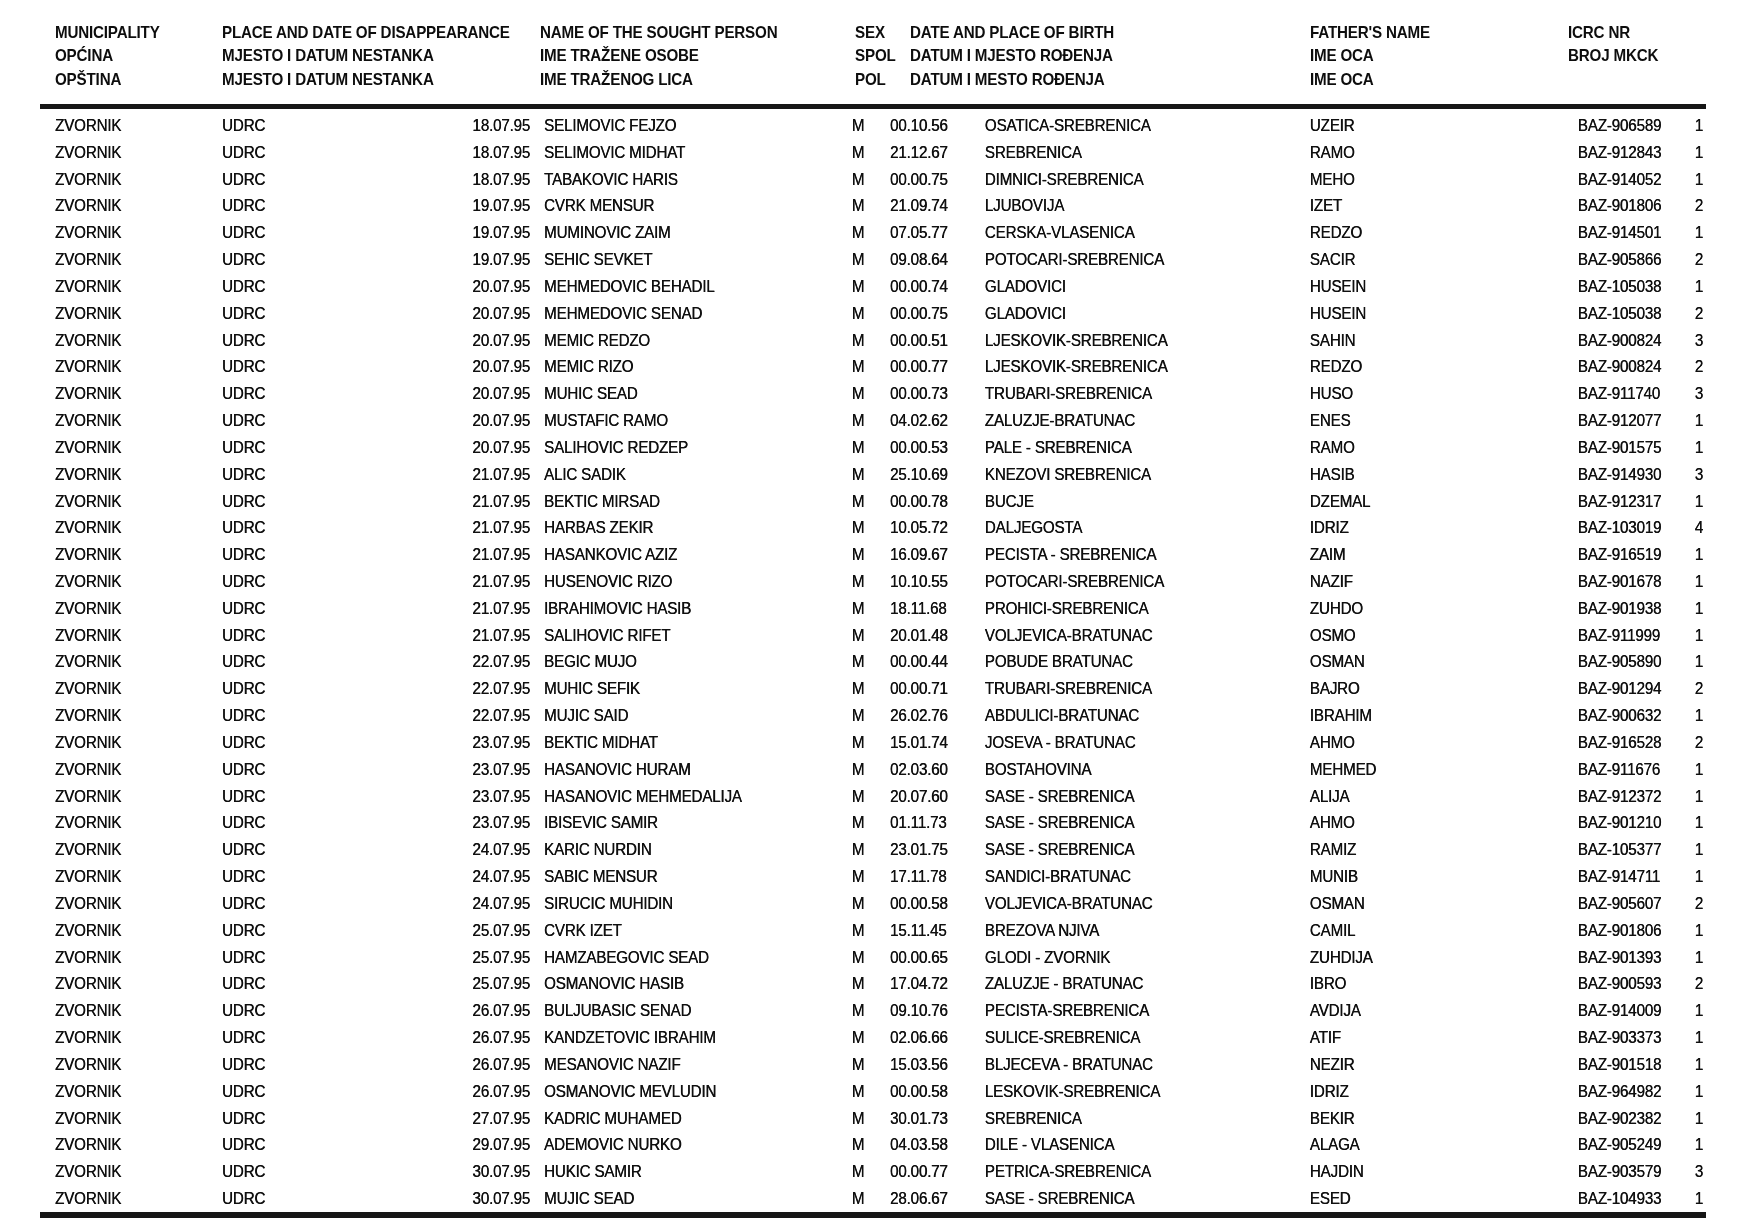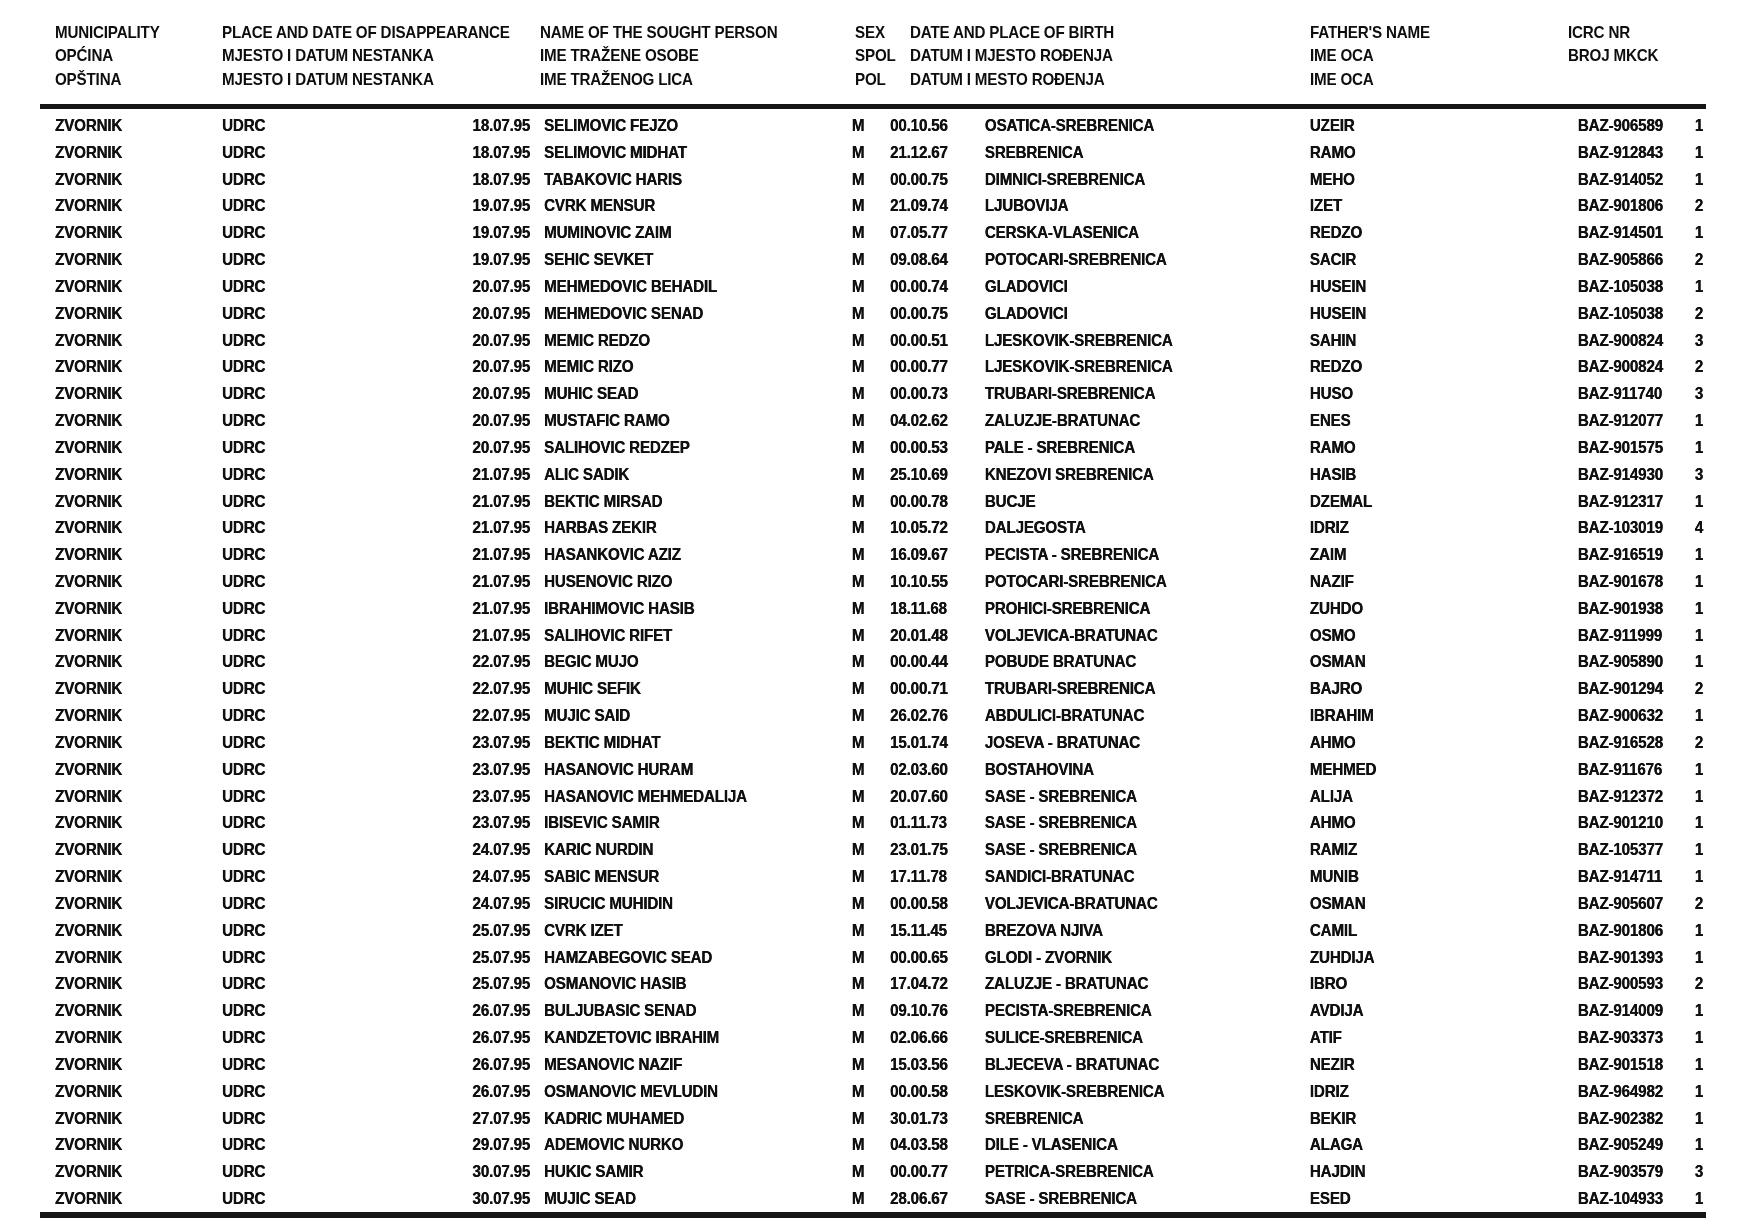--- a/index.html
+++ b/index.html
@@ -26,21 +26,21 @@
   .rule-top{position:absolute;left:40px;top:104px;width:1666px;height:5px;background:#161616;}
   .rule-bottom{position:absolute;left:40px;top:1212px;width:1666px;height:6px;background:#161616;}
   
   .rows{position:absolute;left:0;top:112px;width:1744px;}
   .row{
     display:grid;
     grid-template-columns:167px 218px 90px 14px 294px 10px 42px 92px 325px 268px 100px 28px;
     padding-left:55px;
     height:26.83px;
     align-items:center;
-    font-size:16.5px;font-weight:700;letter-spacing:-0.2px;
+    font-size:16.5px;font-weight:400;letter-spacing:-0.2px;
     white-space:nowrap;
     color:#101010;
     text-shadow:0.35px 0 0 currentColor;
   }
   .row > span{transform:scaleX(0.92);transform-origin:0 50%;}
   .c-mun   {grid-column:1;}
   .c-place {grid-column:2;}
   .c-ddate {grid-column:3;text-align:right;transform-origin:100% 50% !important;}
   .c-name  {grid-column:5;}
   .c-sex   {grid-column:7;padding-left:4px;}

